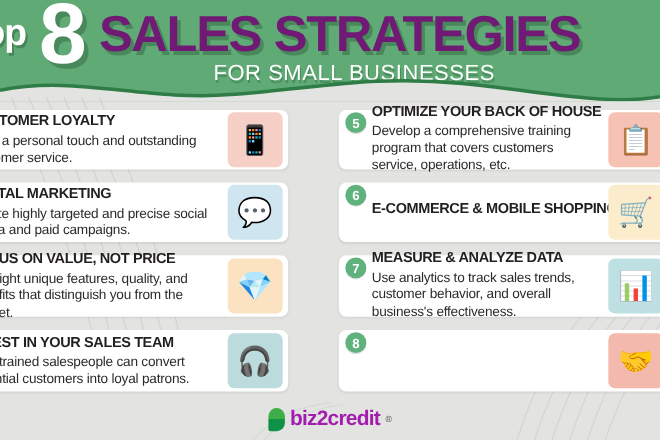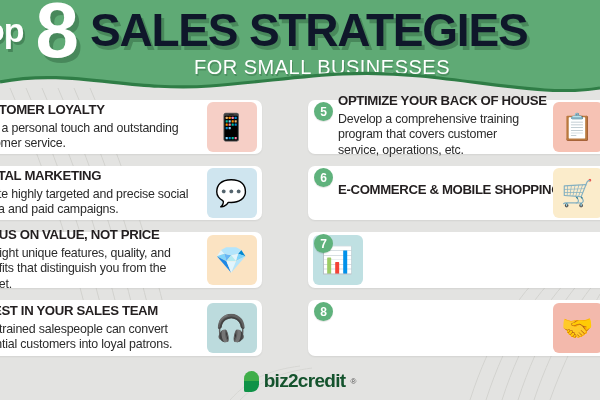--- a/index.html
+++ b/index.html
@@ -29,21 +29,21 @@
     margin-left:-16px;line-height:1;
     text-shadow:2px 3px 0 rgba(40,90,55,.45);
     font-family:"Liberation Sans", sans-serif;
   }
   .big-num{
     font-size:78px;font-weight:bold;color:#ffffff;line-height:.82;
     margin-left:12px;margin-top:2px;letter-spacing:-3px;
     text-shadow:4px 5px 0 rgba(40,90,55,.42);
   }
   .main-title{
-    font-size:46px;font-weight:bold;color:#0f172a;letter-spacing:-1.2px;
+    font-size:46px;font-weight:bold;color:#701a75;letter-spacing:-1.2px;
     margin-left:14px;line-height:1;white-space:nowrap;
     text-shadow:3px 4px 0 rgba(40,90,55,.42);
   }
   .sub-title{
     position:absolute;left:0;top:56px;width:600px;text-align:center;
     font-size:20px;font-weight:normal;color:#ffffff;letter-spacing:.5px;
     padding-left:44px;box-sizing:border-box;
     text-shadow:1px 2px 0 rgba(40,90,55,.35);
   }
 
@@ -105,21 +105,21 @@
   
   .footer{
     position:absolute;left:0;top:362px;width:600px;height:38px;
     display:flex;align-items:center;justify-content:center;gap:5px;
   }
   .logo-mark{
     width:15px;height:21px;border-radius:8px 8px 8px 2px;
     background:linear-gradient(180deg,#3fae49 0%,#3fae49 48%,#0f9247 48%,#0f9247 100%);
   }
   .logo-text{
-    font-size:19px;font-weight:bold;color:#14532d;letter-spacing:-.7px;
+    font-size:19px;font-weight:bold;color:#a21caf;letter-spacing:-.7px;
   }
   .logo-reg{font-size:8px;vertical-align:super;color:#555;}
 </style>
 </head>
 <body>
 
 <div id="infographic">
 
   <div class="header">
     <div class="header-inner">
@@ -207,39 +207,43 @@
     </div>
 
   </div>
 
   <div class="col col-right">
 
     <div class="card right-card" style="left:8px;top:0;width:300px;height:54px;">
       <div class="badge">5</div>
       <div class="card-text">
         <p class="card-title">OPTIMIZE YOUR BACK OF HOUSE</p>
-        <p class="card-body">Develop a comprehensive training program that covers customer service, operations, etc.</p>
+        <p class="card-body">Develop a comprehensive training program that covers customers service, operations, etc.</p>
       </div>
       <div class="thumb t-backhouse">
         <span class="glyph">📋</span>
       </div>
     </div>
 
     <div class="card right-card" style="left:8px;top:66px;width:300px;height:54px;">
       <div class="badge">6</div>
       <div class="card-text">
         <p class="card-title">E-COMMERCE &amp; MOBILE SHOPPING</p>
       </div>
       <div class="thumb t-ecom">
         <span class="glyph">🛒</span>
       </div>
     </div>
 
     <div class="card right-card" style="left:8px;top:132px;width:300px;height:56px;">
       <div class="badge">7</div>
+      <div class="card-text">
+        <p class="card-title">MEASURE &amp; ANALYZE DATA</p>
+        <p class="card-body">Use analytics to track sales trends, customer behavior, and overall business's effectiveness.</p>
+      </div>
       <div class="thumb t-data">
         <span class="glyph">📊</span>
       </div>
     </div>
 
     <div class="card right-card" style="left:8px;top:200px;width:300px;height:56px;">
       <div class="badge">8</div>
       <div class="card-text">
       </div>
       <div class="thumb t-partner">

